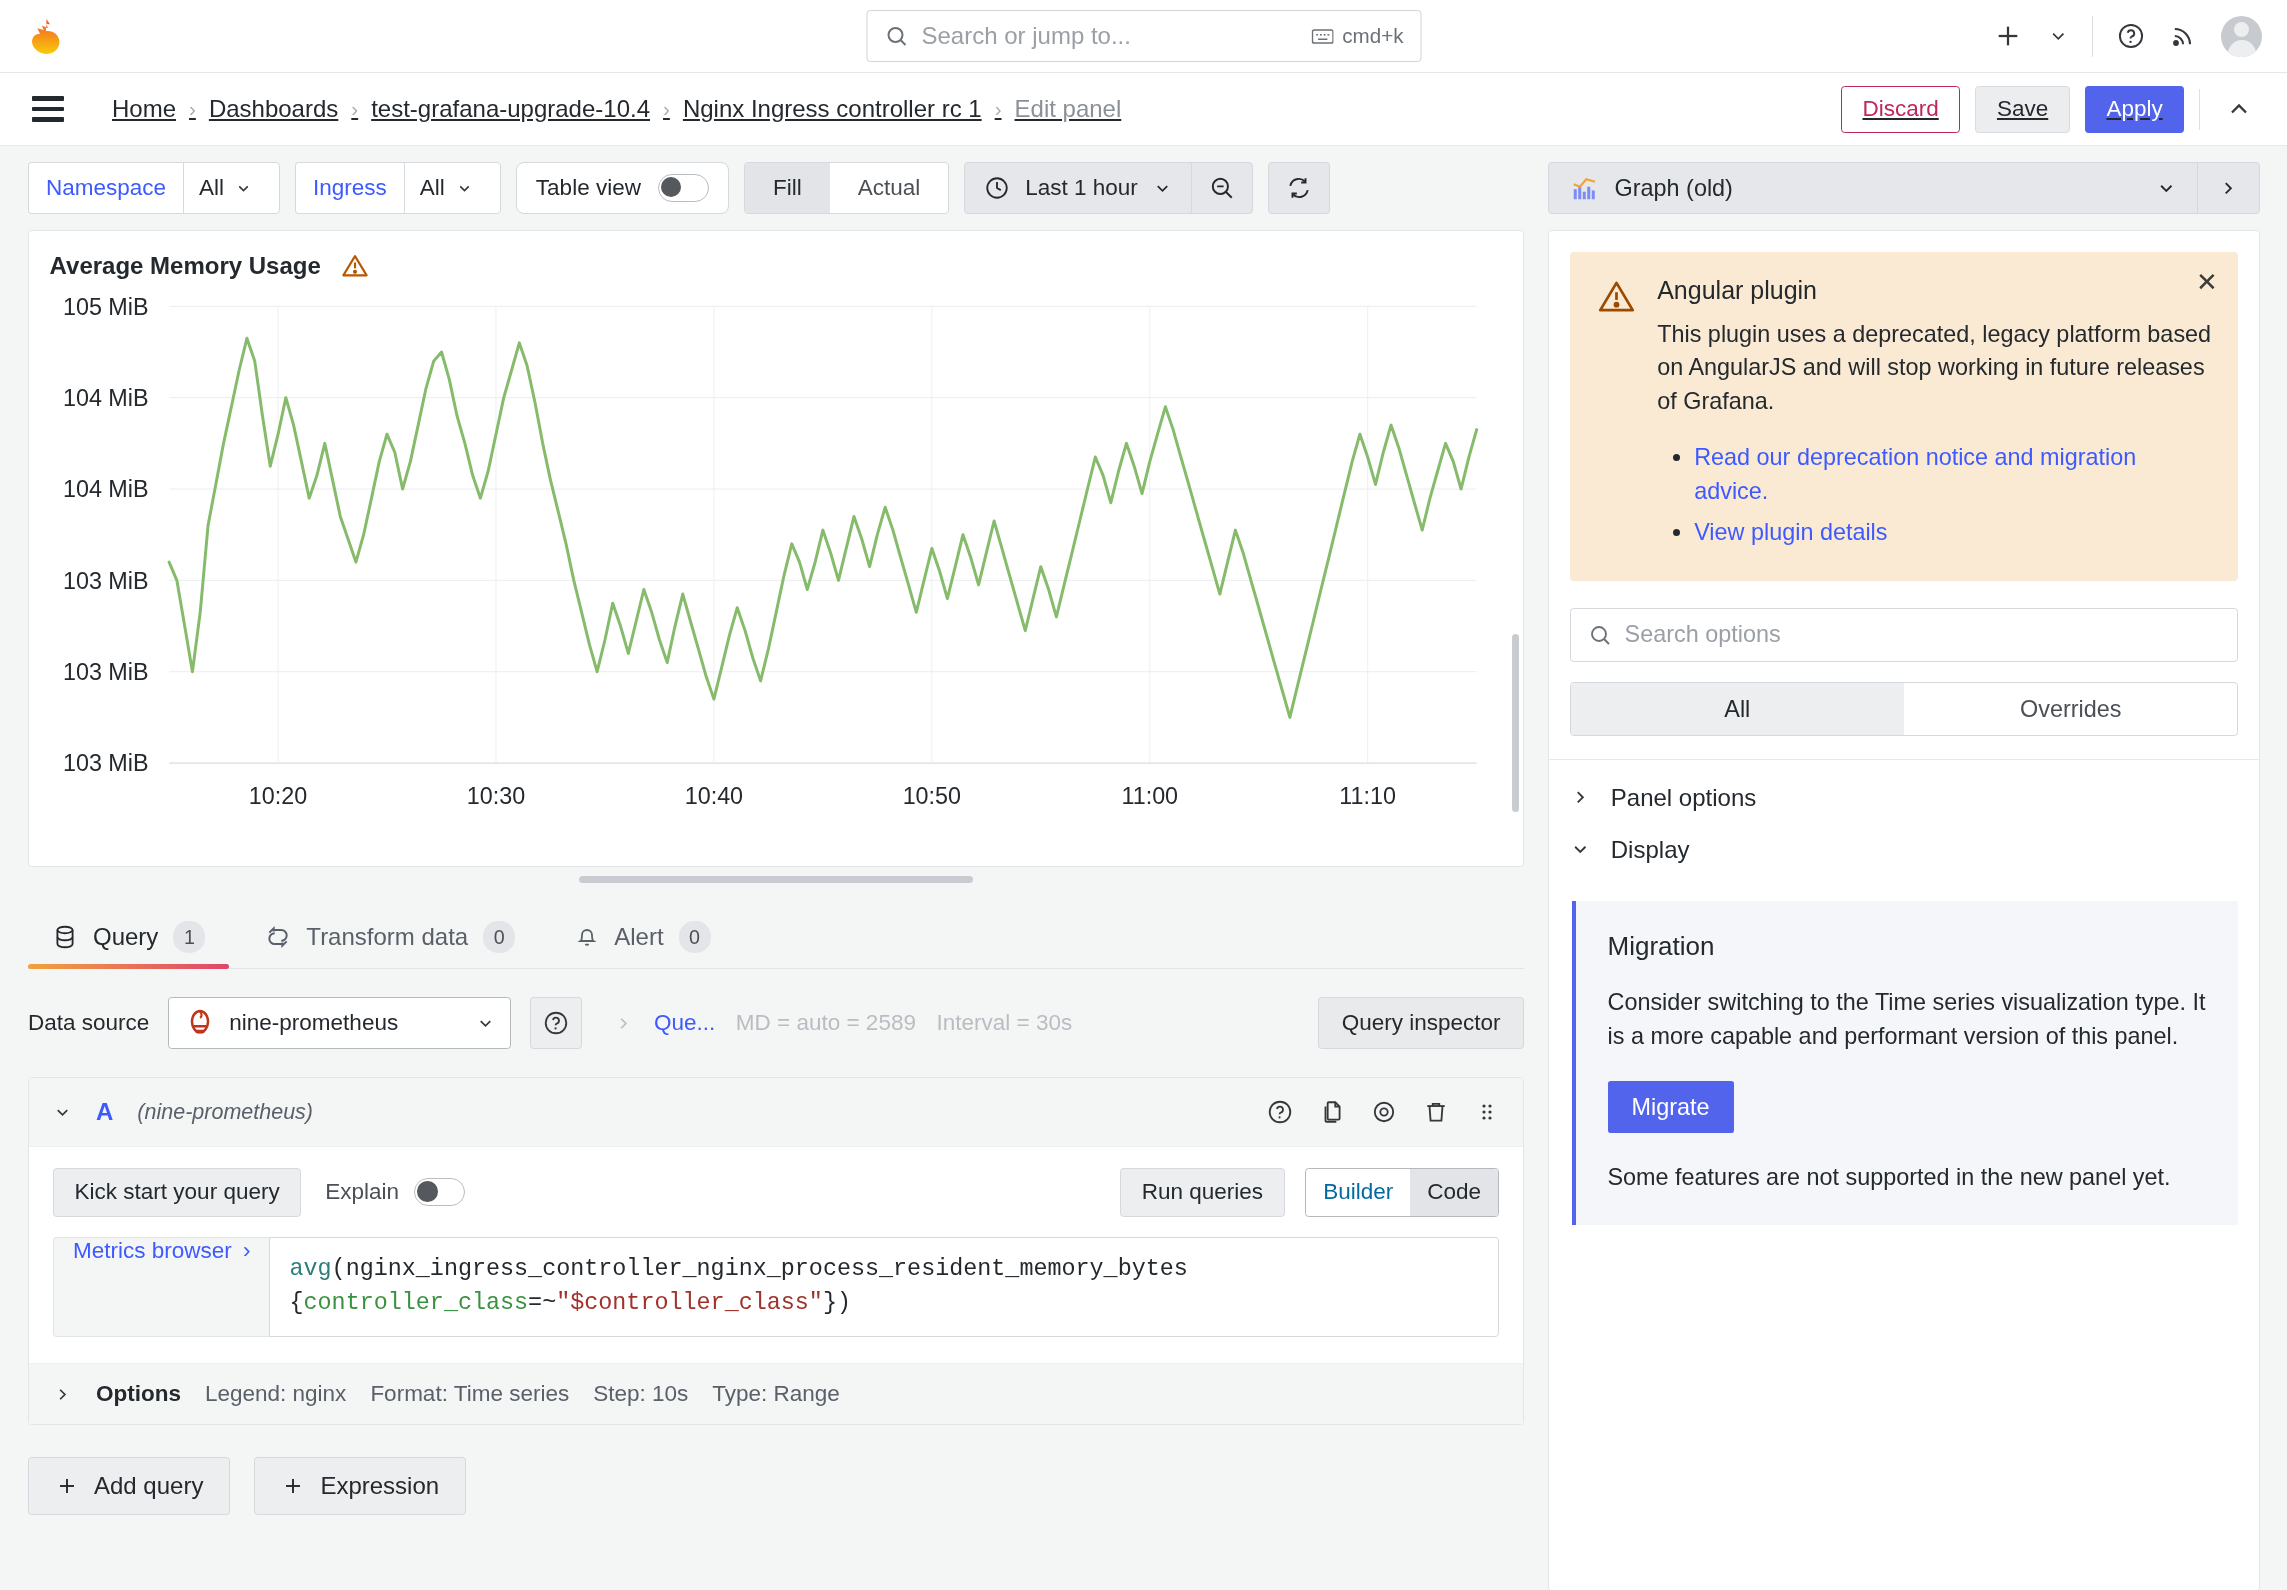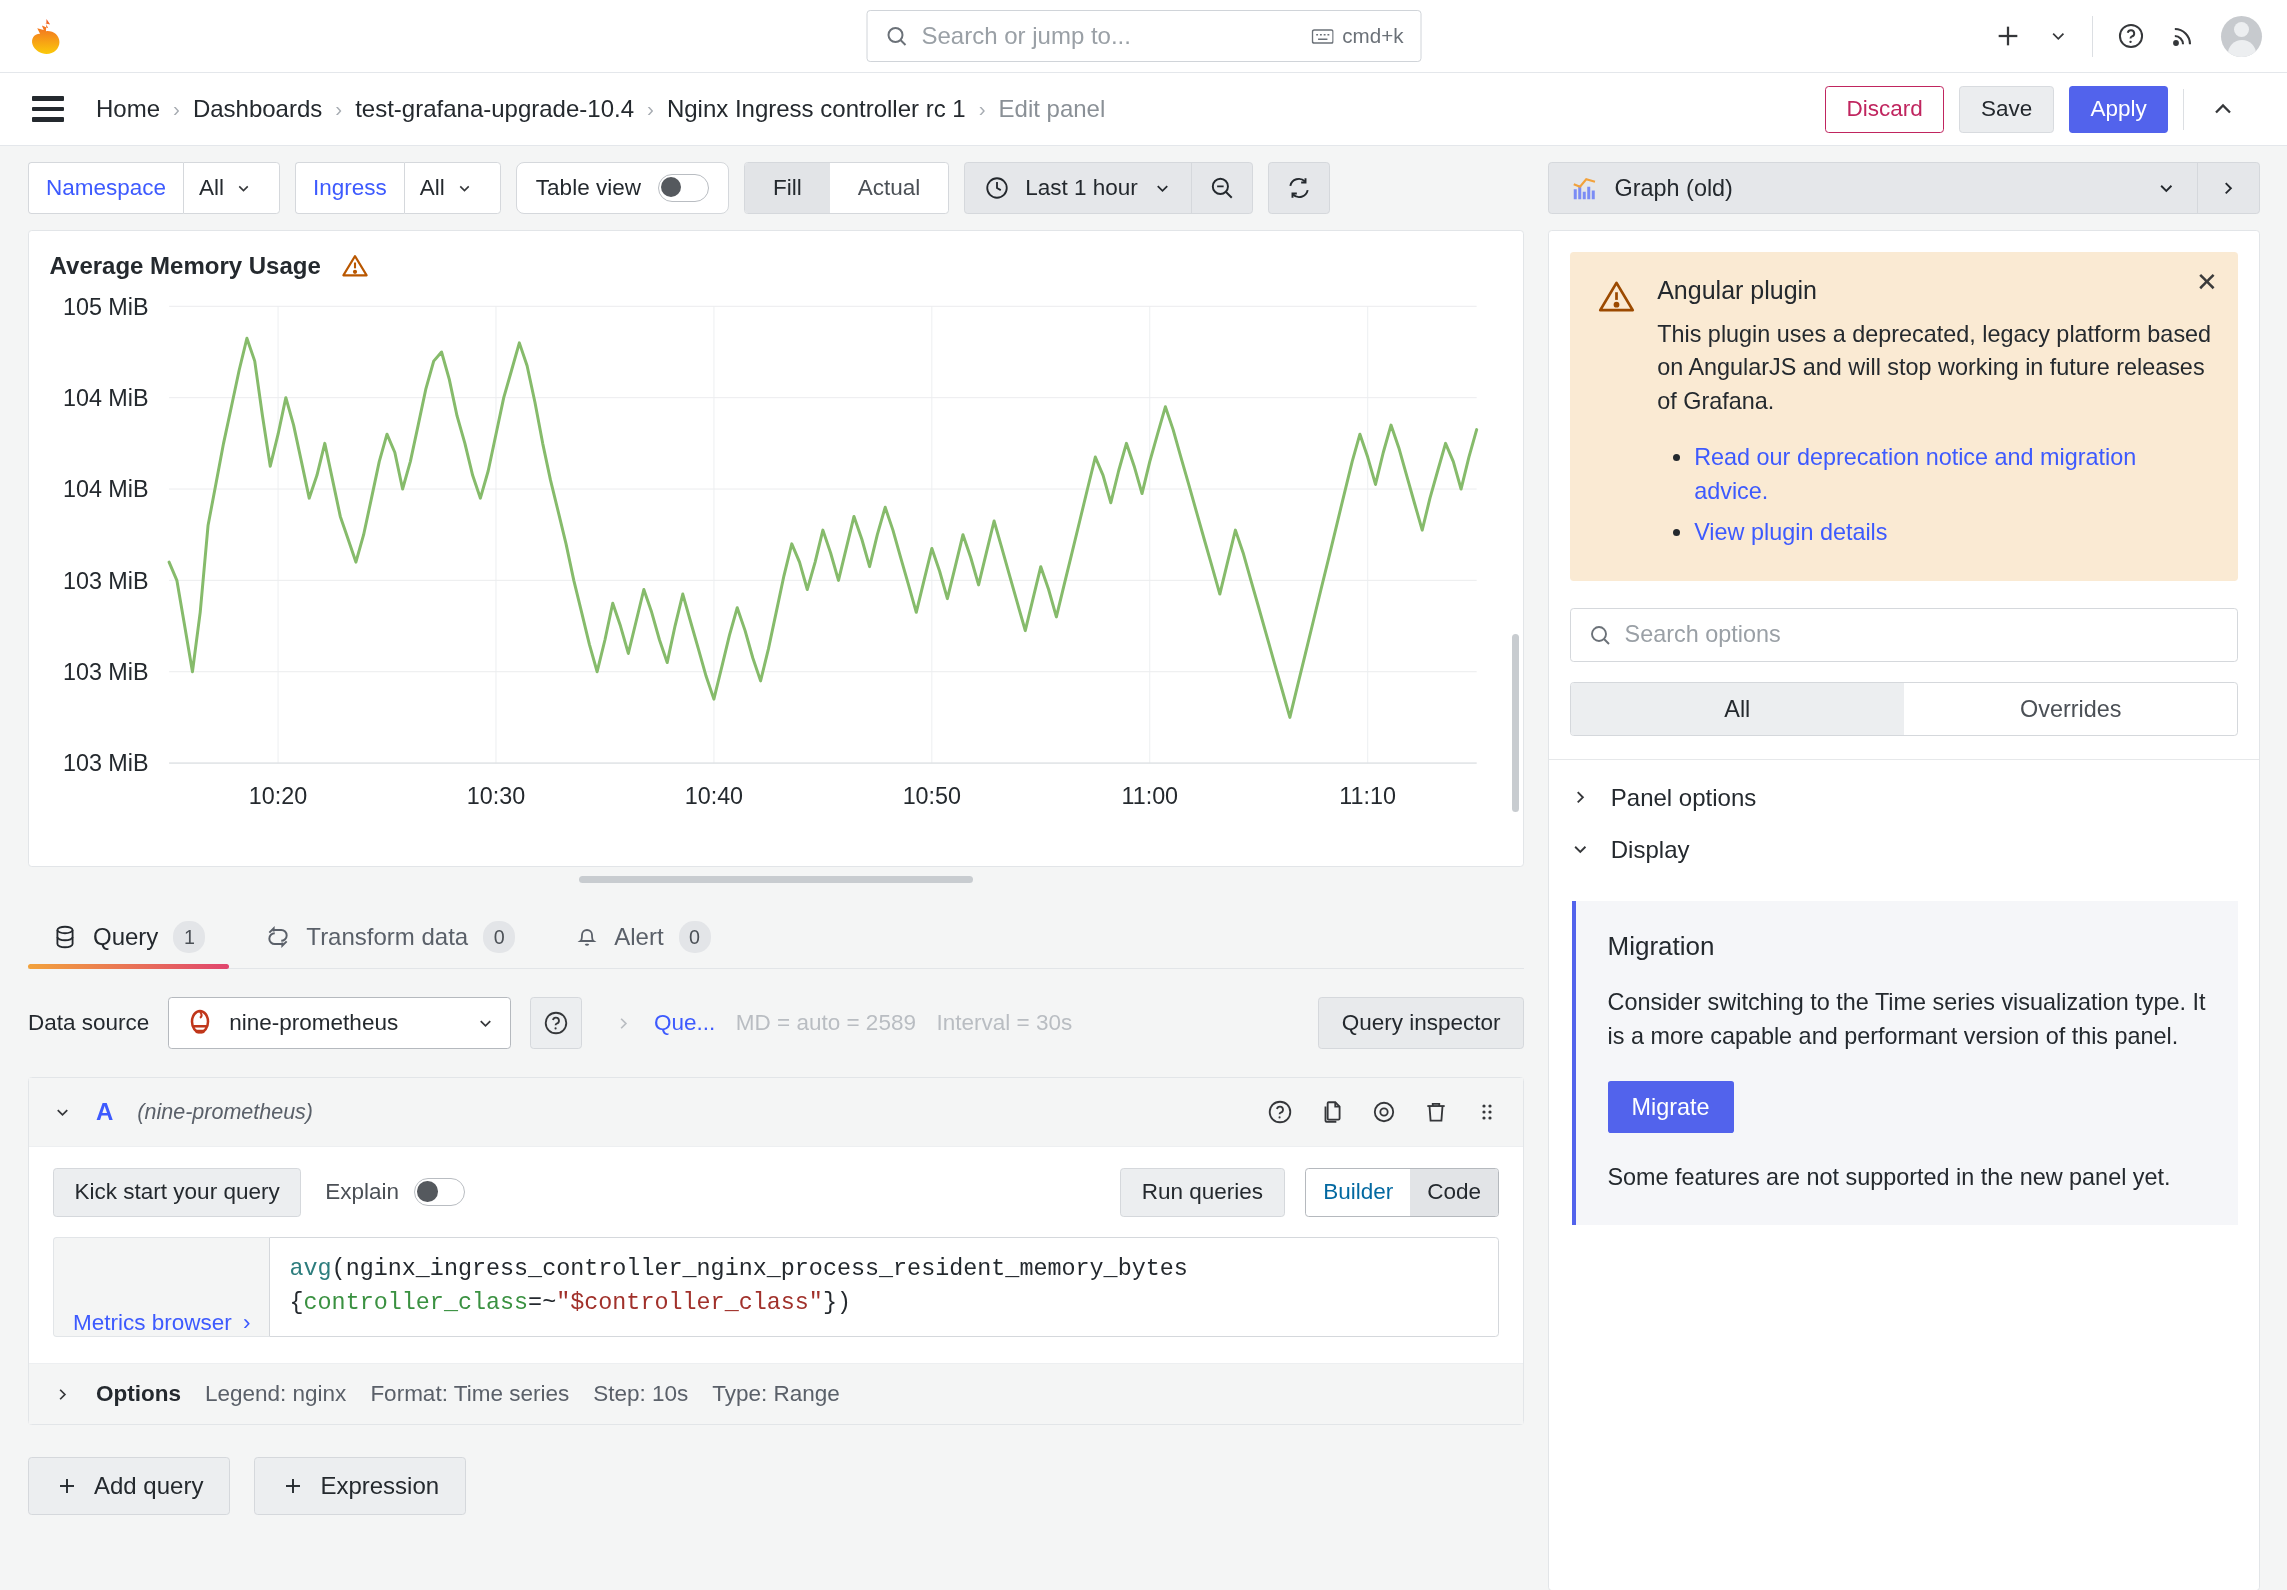--- a/index.html
+++ b/index.html
@@ -26,21 +26,21 @@
   .top-right { margin-left: auto; display: flex; align-items: center; gap: 24px; padding-right: 26px; }
   .icon-btn { display: flex; align-items: center; justify-content: center; cursor: pointer; color: #35373a; }
   .vsep { width: 0.9px; height: 41px; background: #dcdfe3; }
   .avatar { width: 41px; height: 41px; border-radius: 50%; background: #c7cace; overflow: hidden; position: relative; }
   .avatar::before { content: ""; position: absolute; width: 15px; height: 15px; border-radius: 50%; background: #eceef0; left: 13px; top: 6.6px; }
   .avatar::after { content: ""; position: absolute; width: 28px; height: 19px; border-radius: 14px 14px 0 0; background: #eceef0; left: 6.6px; top: 24px; }
 
   
   .crumbbar {
     height: 73px; background: #fff; border-bottom: 0.9px solid #e4e7eb;
-    display: flex; align-items: center; padding: 0 42px 0 32px; gap: 0;
+    display: flex; align-items: center; padding: 0 26px 0 32px; gap: 16px; text-decoration: underline;
   }
   .hamburger { width: 32px; display: flex; flex-direction: column; gap: 5.6px; cursor: pointer; margin-right: 32px; }
   .hamburger i { display: block; height: 4.7px; background: #24292e; border-radius: 0.9px; }
   .crumbs { display: flex; align-items: center; font-size: 24px; gap: 0; }
   .crumbs a { color: #24292e; text-decoration: none; cursor: pointer; }
   .crumbs .sep { color: #a7acb2; margin: 0 13px; font-size: 20.6px; }
   .crumbs .cur { color: #8a9096; }
   .crumb-actions { margin-left: auto; display: flex; align-items: center; gap: 15px; }
   .btn { font-family: inherit; font-size: 22.5px; border-radius: 3.7px; cursor: pointer; border: 0.9px solid transparent; padding: 0 20.6px; height: 47px; display: flex; align-items: center; }
   .btn-discard { border-color: #c0255f; color: #c0255f; background: #fff; }
@@ -106,21 +106,21 @@
   .qhead-icons { margin-left: auto; display: flex; align-items: center; gap: 26px; color: #35373a; }
   .qrow2 { display: flex; align-items: center; padding: 20.6px 24px 7.5px 24px; gap: 24px; }
   .kickstart { height: 49px; background: #eceef0; border: 0.9px solid #d5d8dc; border-radius: 3.7px; display: flex; align-items: center; padding: 0 20.6px; font-size: 22.5px; cursor: pointer; }
   .explain { display: flex; align-items: center; gap: 15px; font-size: 22.5px; color: #4b5056; }
   .qrow2-right { margin-left: auto; display: flex; align-items: center; gap: 20.6px; }
   .runq { height: 49px; background: #eceef0; border: 0.9px solid #d5d8dc; border-radius: 3.7px; display: flex; align-items: center; padding: 0 20.6px; font-size: 22.5px; cursor: pointer; }
   .bcseg { height: 49px; display: flex; border: 0.9px solid #b5b9be; border-radius: 3.7px; overflow: hidden; background: #fff; }
   .bcseg > div { display: flex; align-items: center; padding: 0 17px; font-size: 22.5px; cursor: pointer; color: #0369a1; }
   .bcseg > div.on { background: #e2e4e7; color: #24292e; font-weight: 500; }
   .qrow3 { display: flex; align-items: stretch; padding: 13px 24px 7.5px 24px; gap: 0; }
-  .mbrowser { background: #f4f5f5; border: 0.9px solid #e2e5e8; border-right: none; border-radius: 3.7px 0 0 3.7px; display: flex; align-items: flex-end; padding: 0 19px; gap: 11.2px; color: #3d5afe; font-size: 22.5px; cursor: pointer; white-space: nowrap; }
+  .mbrowser { background: #f4f5f5; border: 0.9px solid #e2e5e8; border-right: none; border-radius: 3.7px 0 0 3.7px; display: flex; align-items: flex-start; padding: 0 19px; gap: 11.2px; color: #3d5afe; font-size: 22.5px; cursor: pointer; white-space: nowrap; }
   .codebox { flex: 1; border: 0.9px solid #d5d8dc; border-radius: 0 3.7px 3.7px 0; background: #fff; padding: 15px 19px; font-family: "Liberation Mono", monospace; font-size: 23.4px; line-height: 1.45; }
   .c-fn { color: #2d7d7d; }
   .c-metric { color: #24292e; }
   .c-label { color: #3a9141; }
   .c-str { color: #a1312b; }
   .c-op { color: #24292e; }
   .optrow { background: #f4f5f5; margin: 19px 0 0 0; display: flex; align-items: center; gap: 24px; padding: 17px 24px; font-size: 22.5px; border-top: 0.9px solid #edeff1; }
   .optrow .chev { color: #35373a; }
   .optrow b { font-weight: 600; }
   .optrow span.m { color: #5a6069; }

